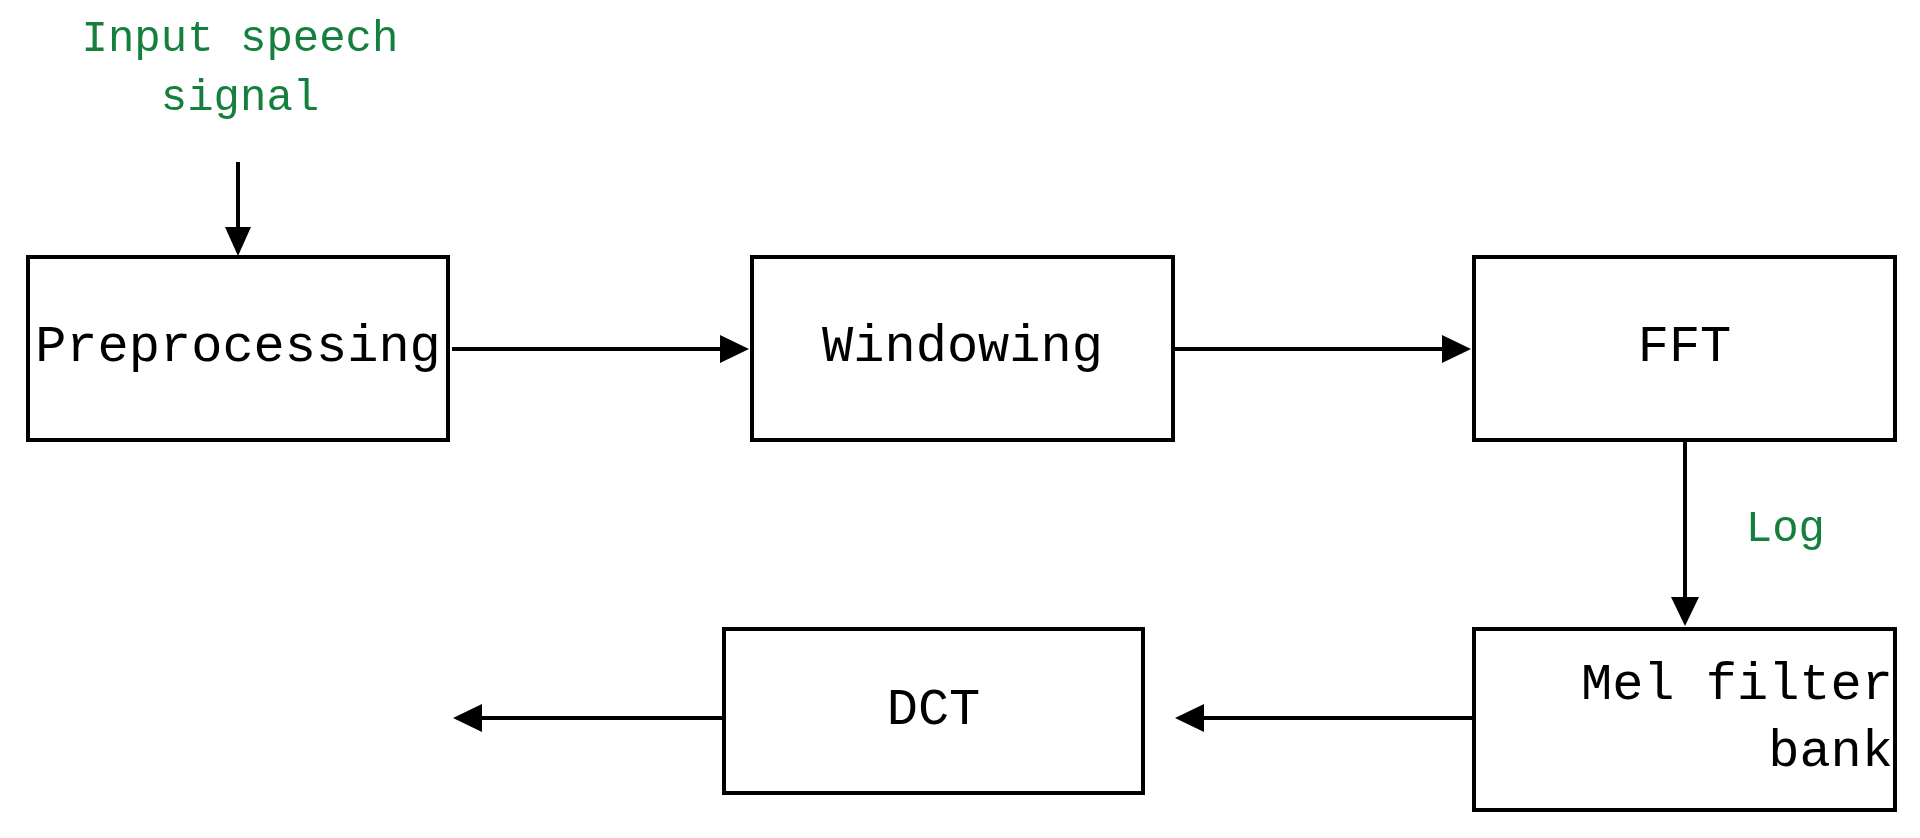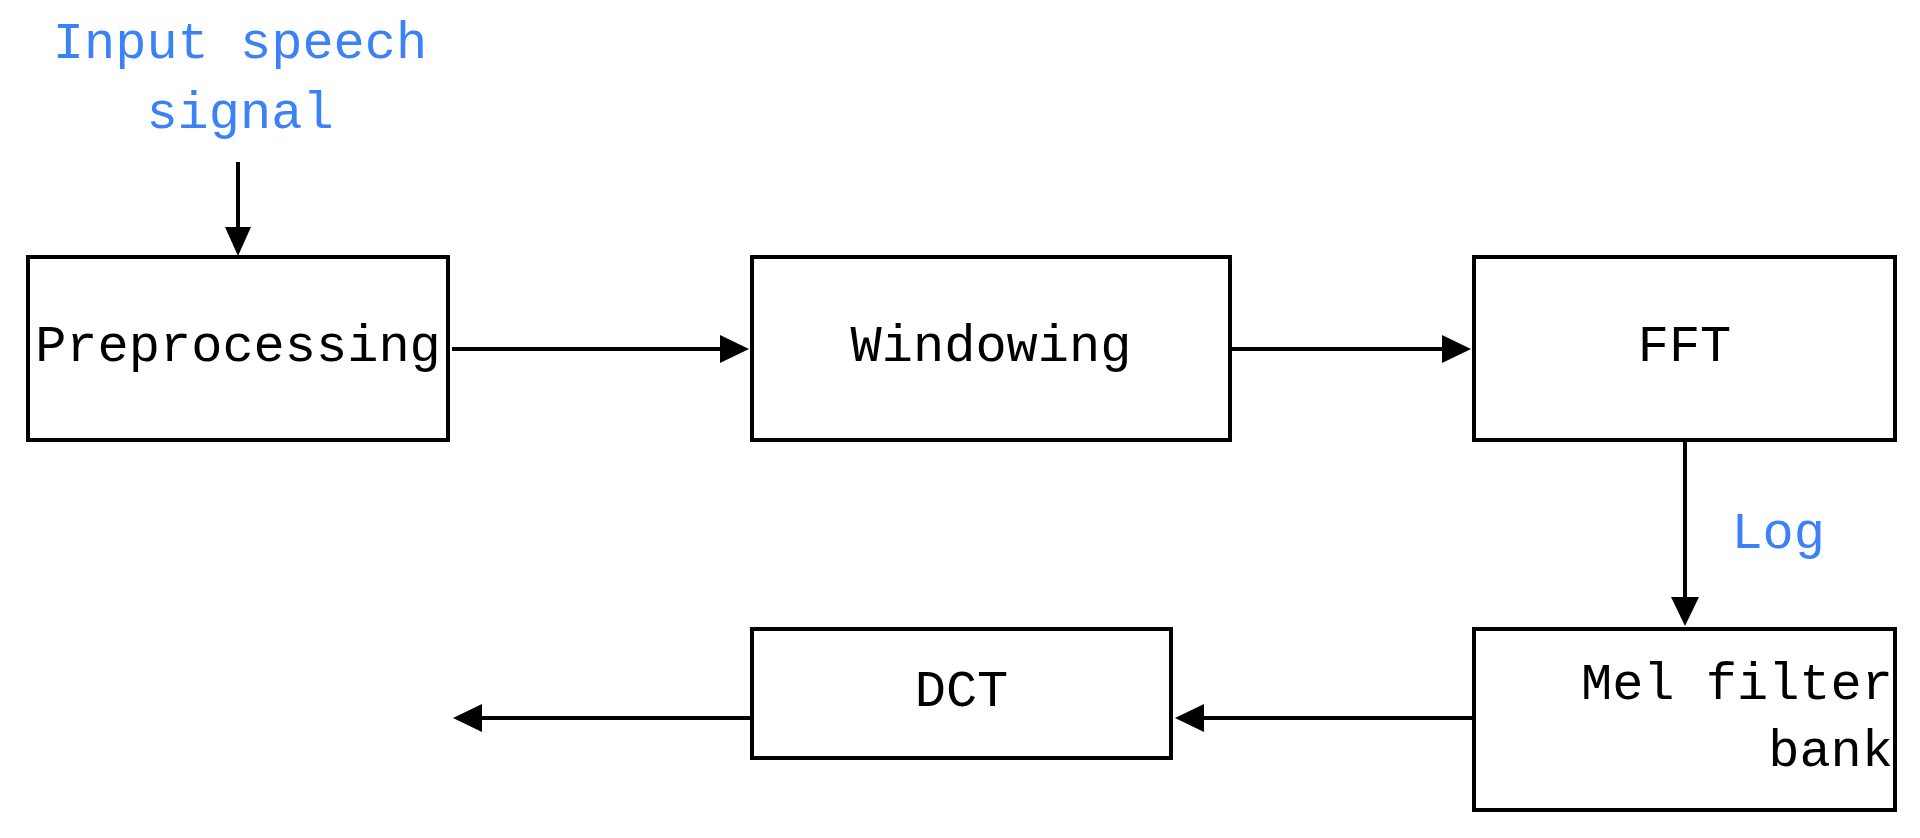--- a/index.html
+++ b/index.html
@@ -33,31 +33,31 @@
     align-items: center;
     justify-content: center;
     text-align: right;
     font-size: 52px;
     line-height: 1.28;
     white-space: normal;
     letter-spacing: 0px;
   }
   .free-label {
     position: absolute;
-    font-size: 52px;
+    font-size: 44px;
     line-height: 1.35;
     text-align: center;
-    color: #3b82f6;
+    color: #15803d;
   }
   
   .box-preprocessing { left: 26px;   top: 255px; width: 424px; height: 187px; }
-  .box-windowing     { left: 750px;  top: 255px; width: 482px; height: 187px; }
+  .box-windowing     { left: 750px;  top: 255px; width: 425px; height: 187px; }
   .box-fft           { left: 1472px; top: 255px; width: 425px; height: 187px; }
   .box-mfcc          { left: 25px;   top: 627px; width: 427px; height: 185px; }
-  .box-dct           { left: 750px;  top: 627px; width: 423px; height: 133px; }
+  .box-dct           { left: 722px;  top: 627px; width: 423px; height: 168px; }
   .box-mel           { left: 1472px; top: 627px; width: 425px; height: 185px; }
 
   .label-input { left: 20px; top: 10px; width: 440px; }
   .label-log   { left: 1705px; top: 500px; width: 120px; text-align: right; }
 </style>
 </head>
 <body>
 
 <div class="canvas">
 

